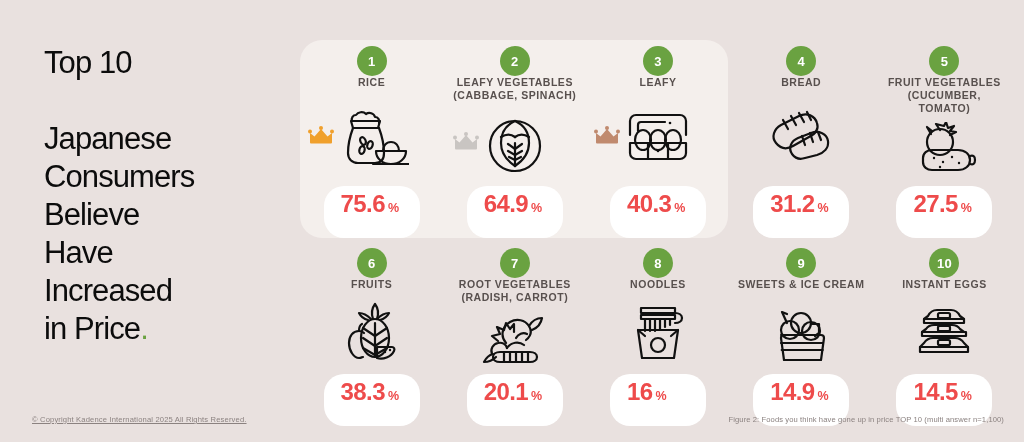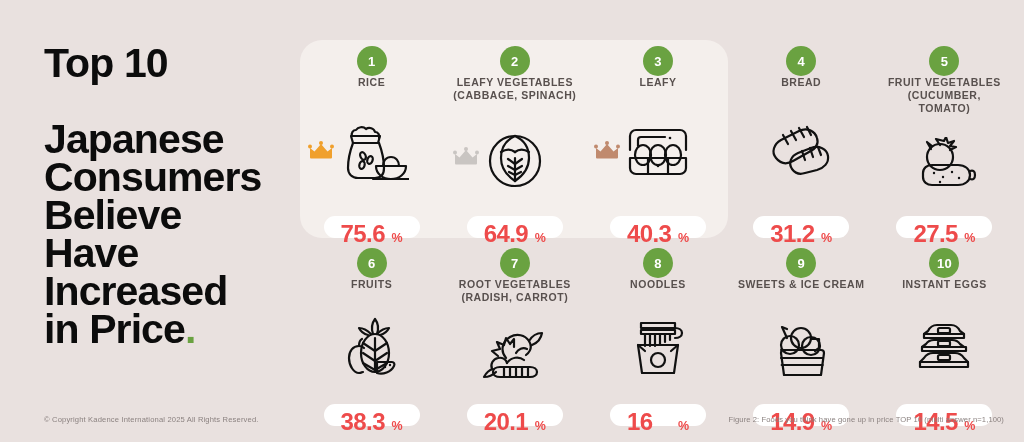--- a/index.html
+++ b/index.html
@@ -9,23 +9,23 @@
     font-family:"Liberation Sans", sans-serif;
     overflow:hidden;
   }
   #root { position:relative; width:1024px; height:442px; }
 
   
   .title-block {
     position:absolute; left:44px; top:44px; width:250px;
   }
   .title-block h1 {
-    font-size:41px;
+    font-size:31px;
     line-height:38px;
-    font-weight:700;
+    font-weight:400;
     letter-spacing:-0.9px;
     color:#0c0c0c;
   }
   .title-dot { color:#6aa241; }
 
   
   .panel {
     position:absolute;
     left:300px; top:40px;
     width:428px; height:198px;
@@ -92,49 +92,50 @@
     transform:translateY(-50%);
   }
   .r1 .crown { left:8px; }
   .r2 .crown { left:10px; }
   .r3 .crown { left:8px; }
 
   
   .pill {
     background:#ffffff;
     border-radius:20px;
-    height:22px;
+    height:52px;
     min-width:96px;
     padding:0 17px;
     display:flex;
     align-items:baseline;
-    justify-content:space-between;
+    justify-content:flex-start;
     gap:3px;
   }
   .pill-num {
     font-size:24px;
     font-weight:700;
     color:#ee4b4b;
     letter-spacing:-0.6px;
     line-height:35px;
   }
   .pill-pct {
     font-size:12.5px;
     font-weight:700;
     color:#ee4b4b;
     line-height:35px;
   }
 
   
   .footer-left {
     position:absolute;
-    left:44px; bottom:18px;
+    left:32px; bottom:18px;
     font-size:7.6px;
     color:#8b8280;
     letter-spacing:0.15px;
+    text-decoration:underline;
   }
   .footer-right {
     position:absolute;
     right:20px; bottom:18px;
     font-size:7.6px;
     color:#8b8280;
     letter-spacing:0.1px;
     text-align:center;
   }
 </style>

